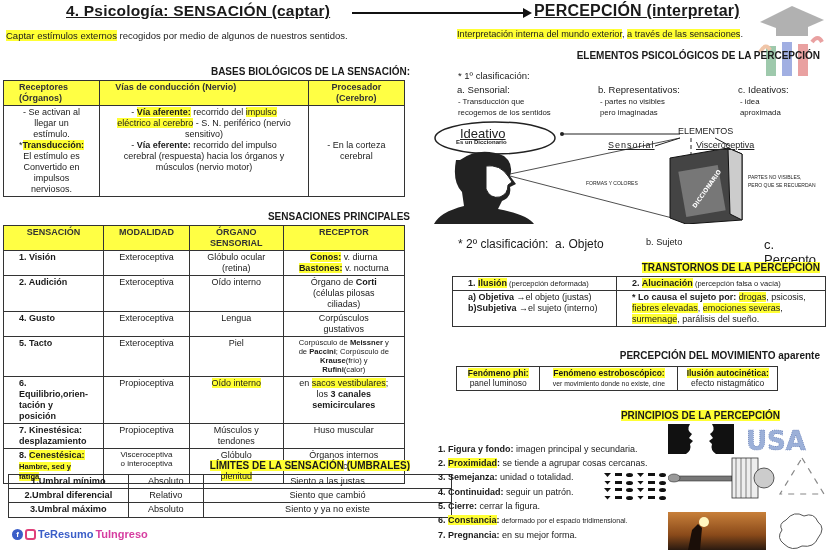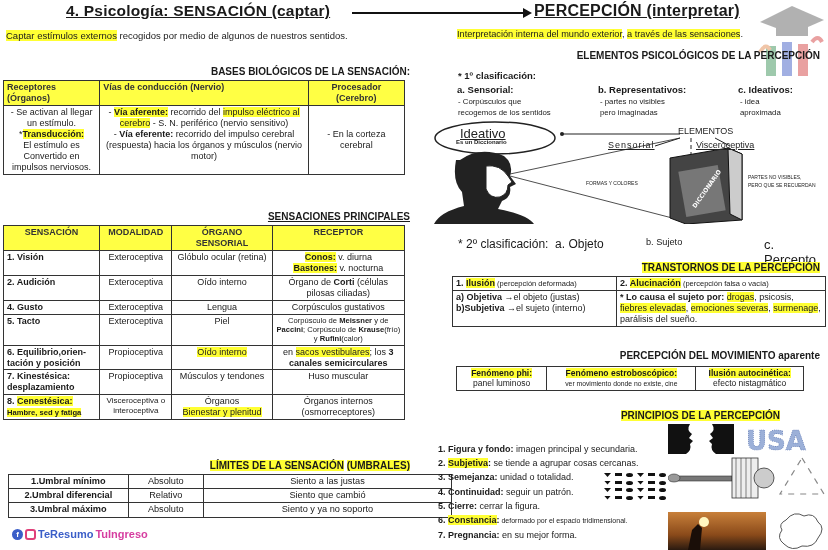--- a/index.html
+++ b/index.html
@@ -12,21 +12,21 @@
   .main-title { position: absolute; top: 2px; font-weight: bold; font-size: 15.5px; text-decoration: underline; letter-spacing: 0.2px; }
   #title-left { left: 66px; }
   #title-right { left: 534px; font-size: 16px; }
   .arrow-line { position: absolute; top: 12px; left: 352px; width: 175px; height: 2px; background: #111; }
   .arrow-head { position: absolute; top: 8px; left: 523px; width: 0; height: 0; border-left: 9px solid #111; border-top: 5px solid transparent; border-bottom: 5px solid transparent; }
 
   .intro { position: absolute; font-size: 9.5px; }
   .sec-title { position: absolute; font-weight: bold; font-size: 10px; text-align: right; }
 
   table { border-collapse: collapse; position: absolute; font-size: 9px; }
-  td, th { border: 1px solid #333; padding: 1px 3px; vertical-align: top; line-height: 1.22; }
+  td, th { border: 1px solid #333; padding: 1px 15px; vertical-align: top; line-height: 1.22; }
   th { background: #ffff44; font-weight: bold; color: #333; }
   .c { text-align: center; }
 
   
   #bases { left: 3px; top: 80px; width: 402px; }
   #bases th { text-align: left; }
   #bases td { font-size: 9px; }
 
   
   #sens { left: 3px; top: 225px; width: 402px; }
@@ -35,31 +35,31 @@
 
   
   #umbral { left: 8px; top: 474px; width: 444px; }
   #umbral td { font-size: 9.2px; text-align: center; padding: 1px 3px; }
 
   .footer { position: absolute; left: 12px; top: 528px; font-weight: bold; font-size: 11px; display: flex; align-items: center; gap: 2px; }
   .fb { width: 11px; height: 11px; border-radius: 50%; background: #3b5ec8; color: #fff; font-size: 8px; text-align: center; line-height: 11px; }
   .ig { width: 11px; height: 11px; border-radius: 3px; border: 2px solid #e0407a; }
   .te { color: #3b5ec8; }
   .tu { color: #d63da0; }
-  .cls-h { position: absolute; font-size: 9.5px; font-weight: bold; }
+  .cls-h { position: absolute; font-size: 9.5px; font-weight: normal; }
   .cls-d { position: absolute; font-size: 7.8px; line-height: 1.35; }
 
   .illustration { position: absolute; left: 430px; top: 120px; width: 395px; height: 104px; }
 
   #trans { left: 452px; top: 248px; width: 374px; }
   #trans td { font-size: 9px; }
   #trans .hdr { font-weight: bold; background: #fff; }
   #trans .sm { font-size: 7.5px; font-weight: normal; }
 
-  #movi { left: 456px; top: 366px; width: 348px; }
+  #movi { left: 456px; top: 366px; width: 322px; }
   #movi td { text-align: center; font-size: 8.5px; padding: 1px 2px; }
   #movi .sm { font-size: 6.8px; }
 
   .princ { position: absolute; left: 438px; top: 442px; font-size: 9px; line-height: 14.2px; }
   .princ .sm { font-size: 7px; }
 
   .logo { position: absolute; left: 752px; top: 2px; width: 74px; height: 76px; opacity: 0.45; }
 </style>
 </head>
 <body>
@@ -100,21 +100,21 @@
     </td>
     <td class="c">
       - <b class="hl">Vía aferente:</b><span> recorrido del </span><span class="hl">impulso eléctrico al cerebro</span><span> - S. N. periférico (nervio sensitivo)</span><br>
       - <b>Vía eferente:</b><span> recorrido del impulso cerebral (respuesta) hacia los órganos y músculos (nervio motor)</span>
     </td>
     <td class="c" style="vertical-align:middle;">- En la corteza cerebral</td>
   </tr>
 </tbody>
   </table>
 
-<div class="sec-title" style="left:0; width:410px; top:211px;text-decoration:underline;">SENSACIONES PRINCIPALES</div>
+<div class="sec-title" style="left:0; width:410px; top:211px;">SENSACIONES PRINCIPALES</div>
 
 <table id="sens">
   <tbody>
       <tr>
     <th style="width:24%;">SENSACIÓN</th>
     <th style="width:18%;">MODALIDAD</th>
     <th style="width:25%;">ÓRGANO SENSORIAL</th>
     <th style="width:33%;">RECEPTOR</th>
   </tr>
   <tr>
@@ -149,21 +149,21 @@
   </tr>
   <tr>
     <td class="b">7. Kinestésica: desplazamiento</td>
     <td class="c">Propioceptiva</td>
     <td class="c">Músculos y tendones</td>
     <td class="c">Huso muscular</td>
   </tr>
   <tr>
     <td class="b"><span>8. </span><span class="hl">Cenestésica:</span><br><span class="hl" style="font-size:7.6px;text-align:right;">Hambre, sed y fatiga</span></td>
     <td class="c" style="font-size:8px;">Visceroceptiva o interoceptiva</td>
-    <td class="c"><span>Órganos</span><br><span class="hl">Bienestar y plenitud</span></td>
+    <td class="c"><span>Glóbulo</span><br><span class="hl">Bienestar y plenitud</span></td>
     <td class="c">Órganos internos (osmorreceptores)</td>
   </tr>
 </tbody>
   </table>
 
 <div class="sec-title" style="left:0; width:410px; top:460px;">
   <span class="hl">LÍMITES DE LA SENSACIÓN</span> <span class="hl">(UMBRALES)</span>
 </div>
 
 <table id="umbral">
@@ -174,42 +174,42 @@
     <td>Siento a las justas</td>
   </tr>
   <tr>
     <td class="b">2.Umbral diferencial</td>
     <td>Relativo</td>
     <td>Siento que cambió</td>
   </tr>
   <tr>
     <td class="b">3.Umbral máximo</td>
     <td>Absoluto</td>
-    <td>Siento y ya no soporto</td>
+    <td>Siento y ya no existe</td>
   </tr>
 </tbody>
   </table>
 
 <div class="footer">
   <span class="fb">f</span>
   <span class="ig"></span>
   <span class="te">TeResumo</span>
     <span class="tu">TuIngreso</span>
 </div>
 
 <div class="intro" style="left:457px; top:29px; font-size:9.2px;">
   <span class="hl">Interpretación interna del mundo exterior</span><span>, </span><span class="hl">a través de las sensaciones</span><span>.</span>
 </div>
 
 <div class="sec-title" style="left:420px; width:400px; top:50px; font-size:10px;">ELEMENTOS PSICOLÓGICOS DE LA PERCEPCIÓN</div>
 
 <div class="cls-h" style="left:458px; top:70px;">* 1º clasificación:</div>
 
 <div class="cls-h" style="left:457px; top:84px;">a. Sensorial:</div>
-<div class="cls-d" style="left:458px; top:97px;"><span>- Corpúsculos que</span><br><span>recogemos de los sentidos</span></div>
+<div class="cls-d" style="left:458px; top:97px;"><span>- Transducción que</span><br><span>recogemos de los sentidos</span></div>
 
 <div class="cls-h" style="left:598px; top:84px;">b. Representativos:</div>
 <div class="cls-d" style="left:600px; top:97px;"><span>- partes no visibles</span><br><span>pero imaginadas</span></div>
 
 <div class="cls-h" style="left:738px; top:84px;">c. Ideativos:</div>
 <div class="cls-d" style="left:740px; top:97px;"><span>- idea</span><br><span>aproximada</span></div>
 
 <div class="illustration">
   <svg width="395" height="104" viewBox="0 0 395 104">
 
@@ -273,21 +273,21 @@
     <td style="width:43%;"><b class="hl">Fenómeno estroboscópico:</b><br><span class="sm">ver movimiento donde no existe, cine</span></td>
     <td><b class="hl">Ilusión autocinética:</b><br><span>efecto nistagmático</span></td>
   </tr>
 </tbody>
   </table>
 
 <div class="sec-title" style="left:420px; width:360px; top:410px;"><span class="hl">PRINCIPIOS  DE LA PERCEPCIÓN</span></div>
 
 <div class="princ">
   <div><b>1. </b><b>Figura y fondo:</b><span> imagen principal y secundaria.</span></div>
-  <div><b>2. </b><b class="hl">Subjetiva</b><b>:</b><span> se tiende a agrupar cosas cercanas.</span></div>
+  <div><b>2. </b><b class="hl">Proximidad</b><b>:</b><span> se tiende a agrupar cosas cercanas.</span></div>
   <div><b>3. </b><b>Semejanza:</b><span> unidad o totalidad.</span></div>
   <div><b>4. </b><b>Continuidad:</b><span> seguir un patrón.</span></div>
   <div><b>5. </b><b>Cierre:</b><span> cerrar la figura.</span></div>
   <div><b>6. </b><b class="hl">Constancia</b><b>:</b><span class="sm">  deformado por el espacio tridimensional.</span></div>
   <div><b>7. </b><b>Pregnancia:</b><span> en su mejor forma.</span></div>
 </div>
 
 <svg style="position:absolute; left:668px; top:424px;" width="158" height="126" viewBox="0 0 158 126">
 
   <g>

